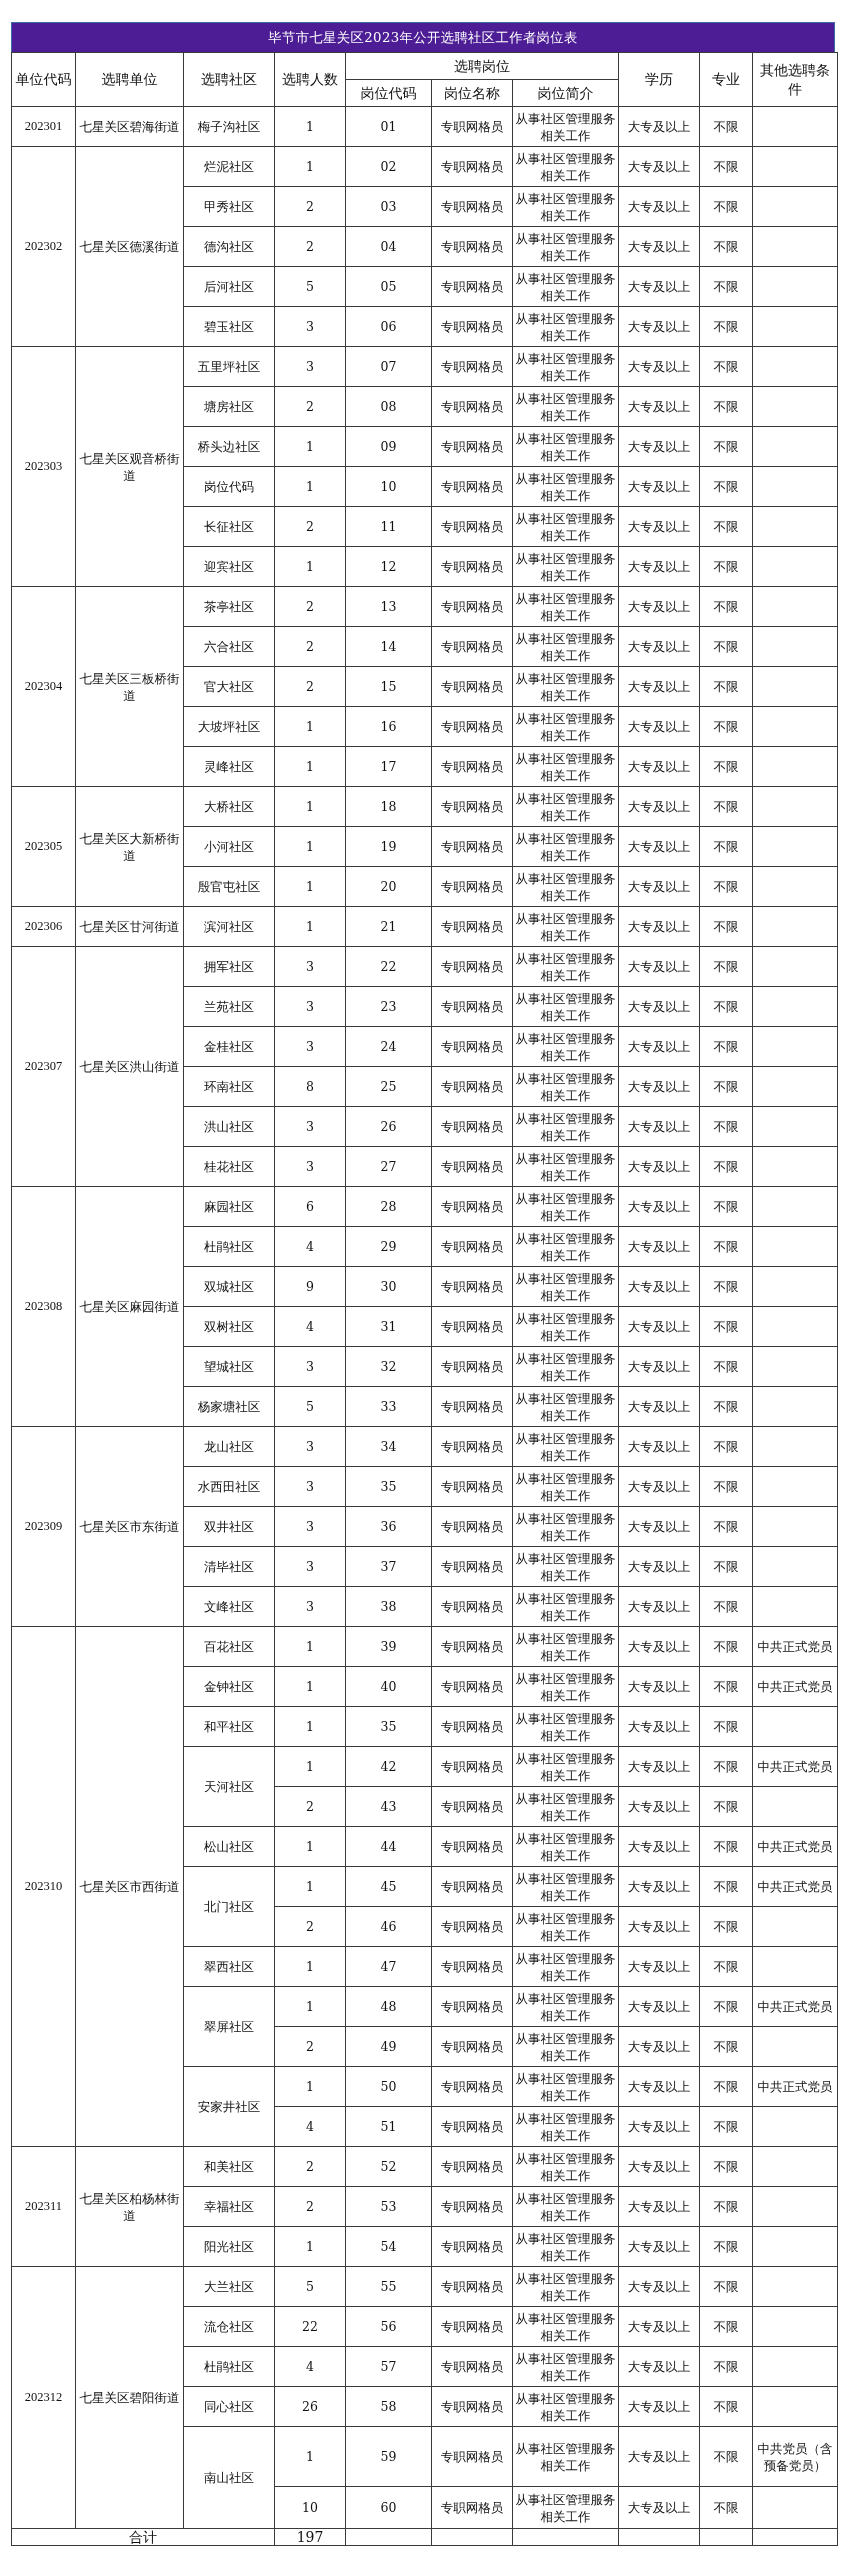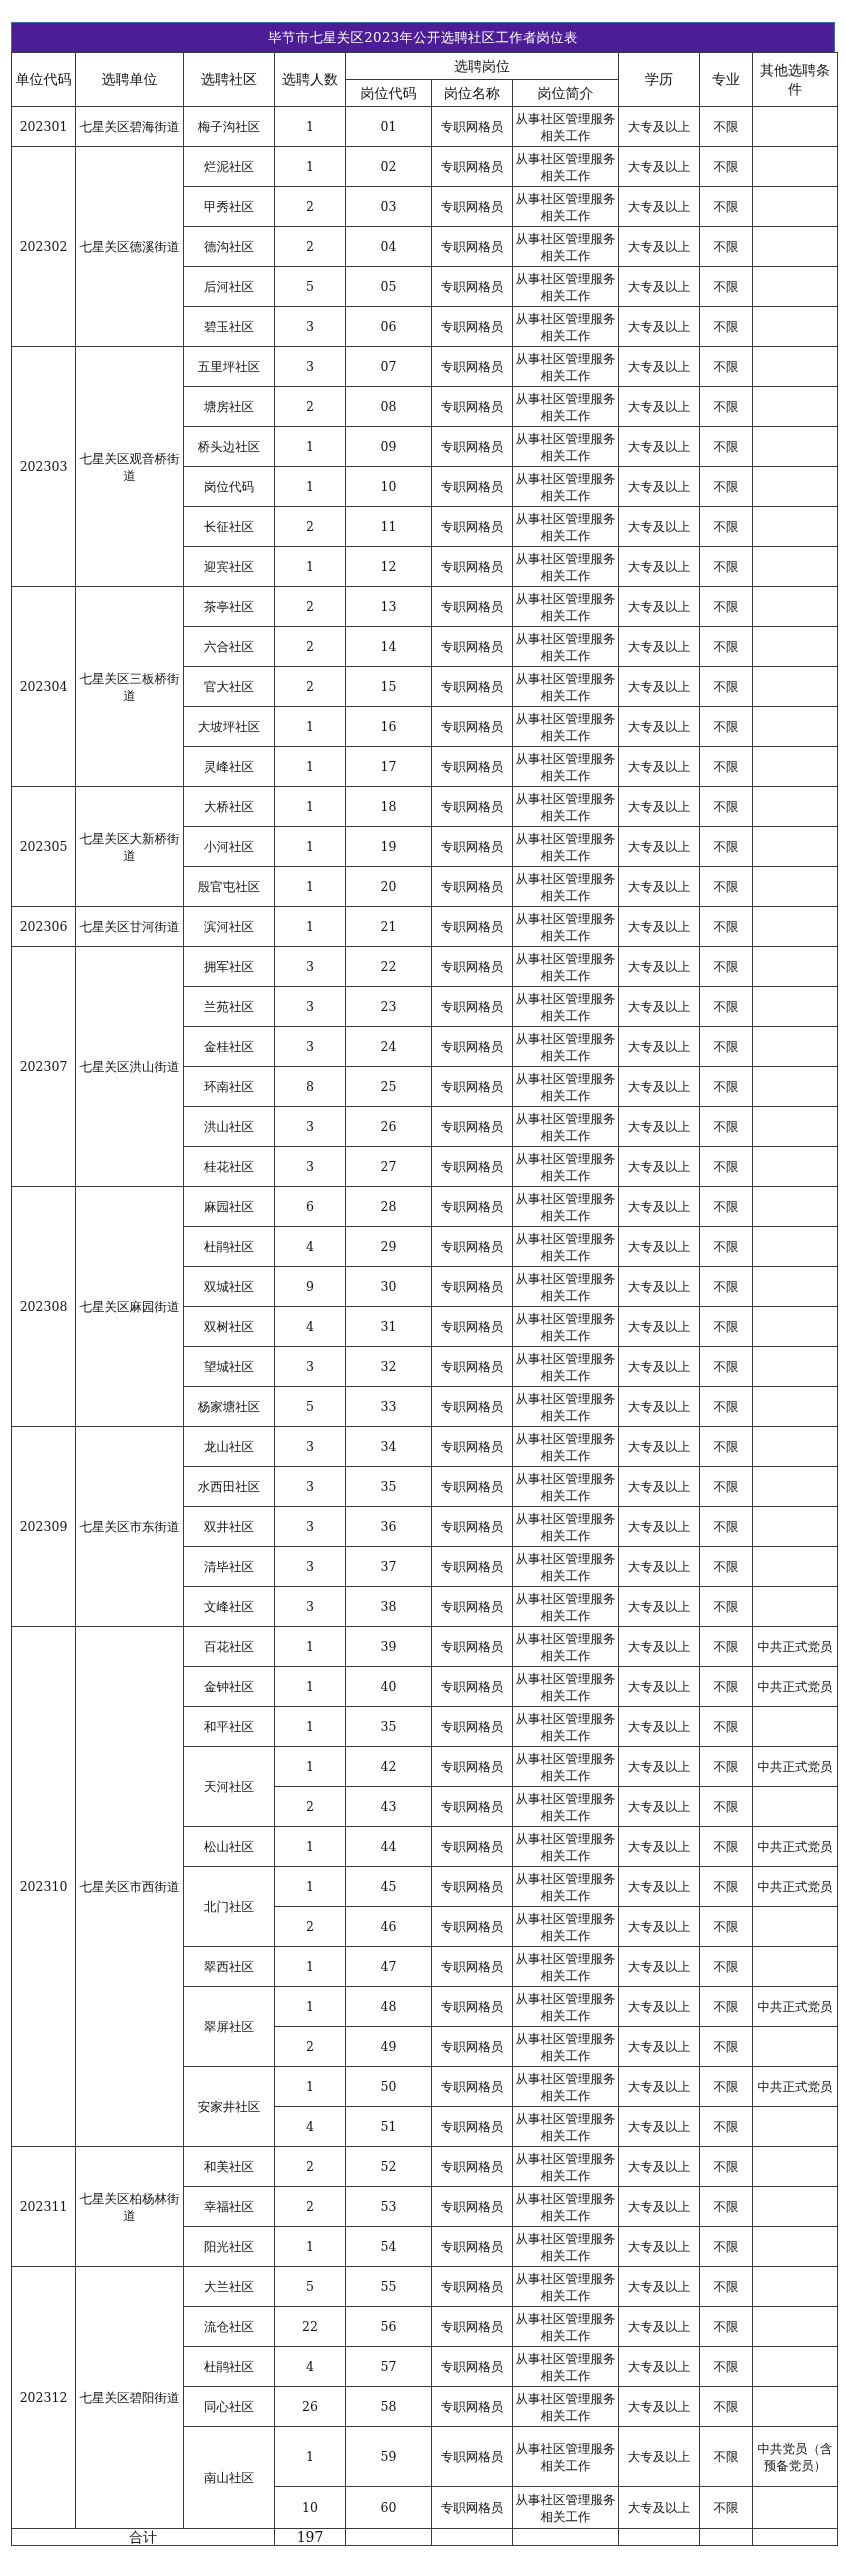--- a/index.html
+++ b/index.html
@@ -7,21 +7,21 @@
          font-family: "DejaVu Serif", "Liberation Serif", serif; color: #111; }
   #sheet { position: absolute; left: 11px; top: 22px; width: 824px; }
   .title-band { height: 30px; background: #4c1d95; border: 0.8px solid #3d6ea8; border-bottom: none;
                 display: flex; align-items: center; justify-content: center; color: #ffffff;
                 font-size: 13.3px; letter-spacing: 0.4px; box-sizing: border-box; }
   table.grid { border-collapse: collapse; table-layout: fixed; width: 824px; }
   table.grid td, table.grid th { border: 1.2px solid #3a3a3a; padding: 0 1.6px; text-align: center;
         vertical-align: middle; font-weight: normal; font-size: 12.5px; line-height: 17px;
         overflow: hidden; box-sizing: border-box; }
   table.grid th { font-size: 14px; line-height: 19px; }
-  .c-code { font-size: 12.5px; }
+  .c-code { font-size: 12.5px; font-family: Liberation Serif, serif; }
   .num { font-size: 12.5px; }
   .wrap { word-break: break-all; }
   tr.hd1 { height: 27px; }
   tr.hd2 { height: 27.4px; }
   tr.r { height: 40px; }
   tr.tall { height: 60px; }
   tr.r60 { height: 42px; }
   tr.total { height: 16.5px; }
   tr.total td { font-size: 14px; line-height: 15px; }
   .pos-code { border-left-color: #2a6e2a !important; }

